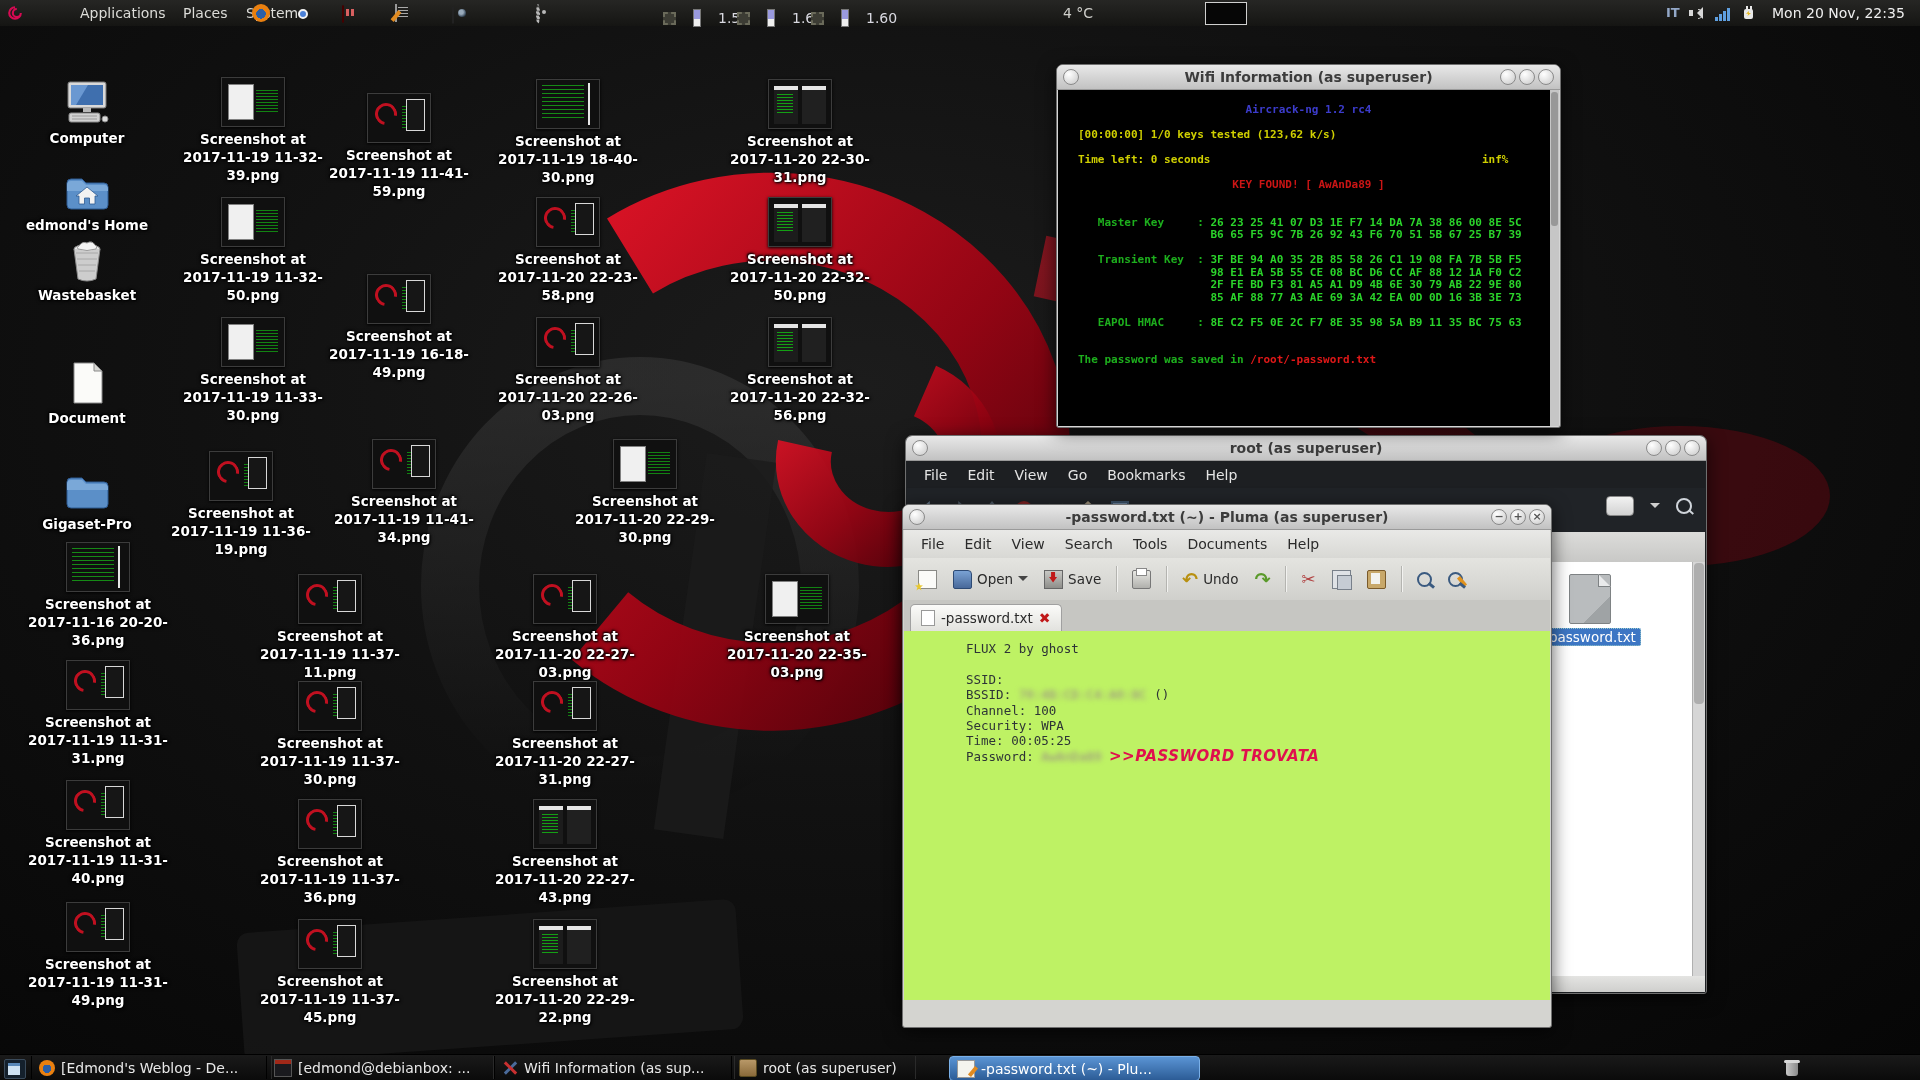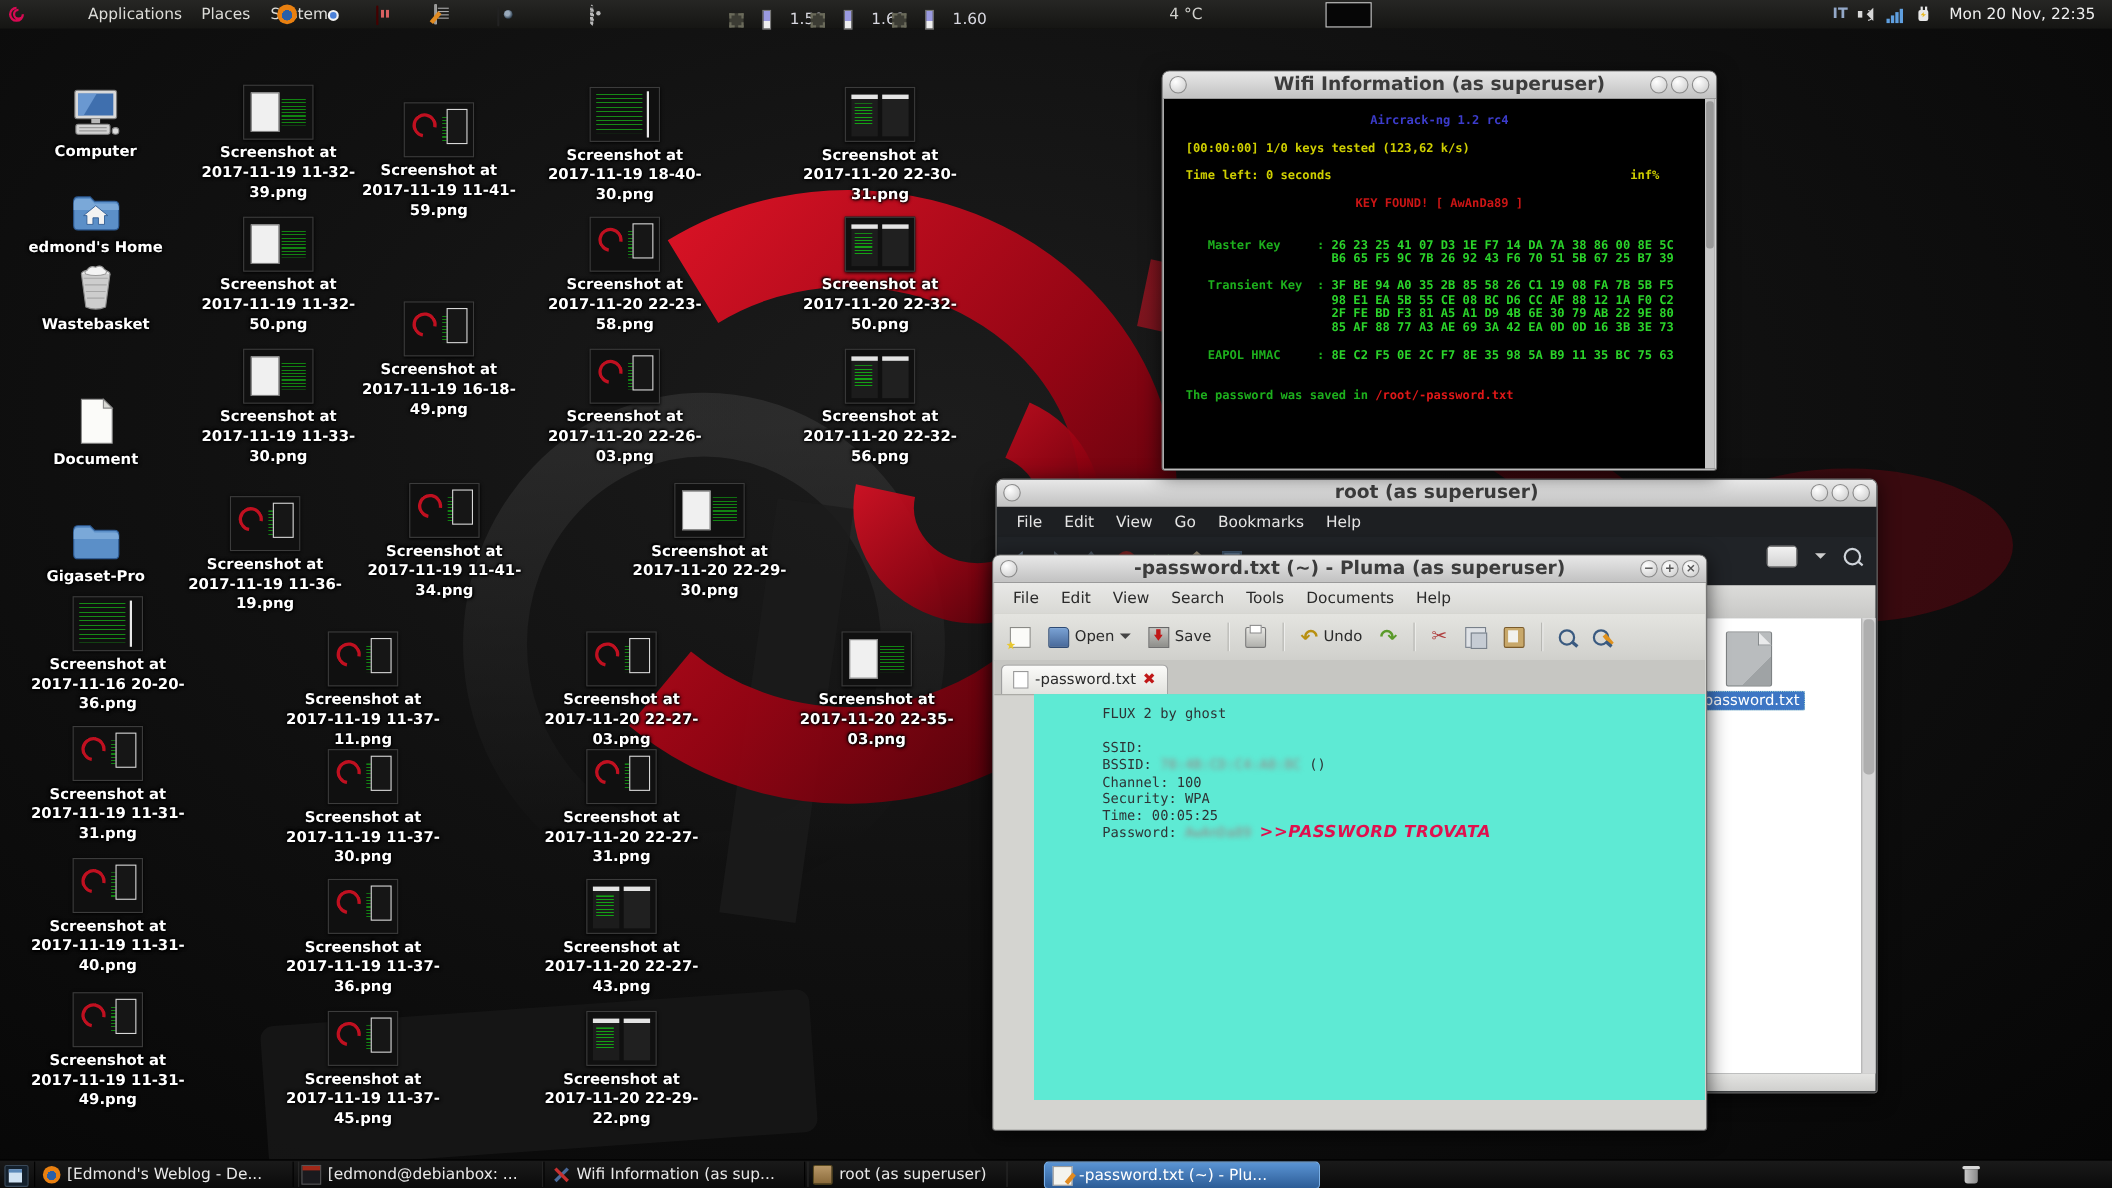--- a/index.html
+++ b/index.html
@@ -79,21 +79,21 @@
   .t-p1{left:5px;} .t-p2{right:5px;background:#202020;}
   .t-p1:after{content:"";position:absolute;left:3px;top:4px;width:16px;height:20px;
     background:repeating-linear-gradient(180deg,#14a014 0 1px,transparent 1px 3px);}
 
   
   .window{position:absolute;border:1px solid #6f6f6f;border-radius:7px 7px 3px 3px;
     box-shadow:0 4px 18px rgba(0,0,0,.65);background:#d6d6d6;}
   .titlebar{height:24px;border-radius:6px 6px 0 0;position:relative;
     background:linear-gradient(#e8e8e8,#c2c2c2);border-bottom:1px solid #9a9a9a;}
   .title-text{position:absolute;left:0;right:0;top:0;line-height:24px;text-align:center;
-    font-size:17px;font-weight:bold;color:#3c3c3c;}
+    font-size:14px;font-weight:bold;color:#3c3c3c;}
   .wbtn{position:absolute;top:4px;width:16px;height:16px;border-radius:50%;
     background:radial-gradient(circle at 35% 30%, #ffffff, #c8c8c8);border:1px solid #8a8a8a;
     box-sizing:border-box;text-align:center;line-height:13px;font-size:11px;color:#555;font-weight:bold;}
   .wbtn-menu{left:6px;}
 
   
   #wifi-win{left:1056px;top:64px;width:503px;height:362px;z-index:15;}
   #wifi-term{position:absolute;left:1px;top:25px;right:1px;bottom:1px;background:#000;
     font-family:"DejaVu Sans Mono",monospace;font-size:11px;font-weight:bold;line-height:12.5px;
     padding:14px 0 0 20px;white-space:pre;overflow:hidden;}
@@ -169,23 +169,23 @@
   .magd{width:11px;height:11px;border:2.5px solid #3a5a80;border-radius:50%;position:relative;}
   .magd:after{content:"";position:absolute;left:9px;top:10px;width:7px;height:2.5px;background:#3a5a80;transform:rotate(40deg);}
   .pencil{position:absolute;right:-3px;bottom:-2px;width:4px;height:11px;background:#e0921e;transform:rotate(-40deg);}
   .pl-tabbar{position:absolute;left:1px;right:1px;top:95px;height:31px;background:#c6c6c2;
     border-bottom:1px solid #a8a8a4;display:flex;align-items:flex-end;padding-left:6px;}
   .tab{display:flex;align-items:center;gap:6px;height:26px;padding:0 10px;
     background:linear-gradient(#fbfbf9,#e2e2de);border:1px solid #a0a0a0;border-bottom:none;
     border-radius:5px 5px 0 0;font-size:13.5px;color:#2a2a2a;}
   .tab-doc{width:12px;height:14px;background:#fff;border:1px solid #999;}
   .tab-close{color:#c01818;font-weight:bold;font-size:14px;}
-  .pl-text{position:absolute;left:1px;right:1px;top:126px;bottom:27px;background:#5eead4;
+  .pl-text{position:absolute;left:1px;right:1px;top:126px;bottom:27px;background:#bef264;
     font-family:"DejaVu Sans Mono",monospace;font-size:12.5px;line-height:15.4px;color:#2e3436;
-    padding:10px 0 0 62px;white-space:pre;margin-left:36px;}
+    padding:10px 0 0 62px;white-space:pre;}
   .blurred{filter:blur(2.6px);color:#9a8888;}
   .annot{color:#e0104e;font-family:"DejaVu Sans",sans-serif;font-style:italic;font-weight:bold;
     font-size:15px;letter-spacing:.5px;}
   .pl-status{position:absolute;left:1px;right:1px;bottom:1px;height:26px;
     background:linear-gradient(#e2e2de,#cccfc8);border-top:1px solid #aaa;font-size:13px;color:#2a2a2a;}
   .pill{position:absolute;top:3px;height:19px;line-height:19px;padding:0 9px;border:1px solid #9aa0a8;
     border-radius:4px;background:linear-gradient(#f6f6f4,#dadad6);font-size:13px;}
   .pill .dn{display:inline-block;width:0;height:0;border:4px solid transparent;border-top-color:#444;
     vertical-align:-1px;margin-left:6px;}
   .pl-pos{position:absolute;top:5px;}

